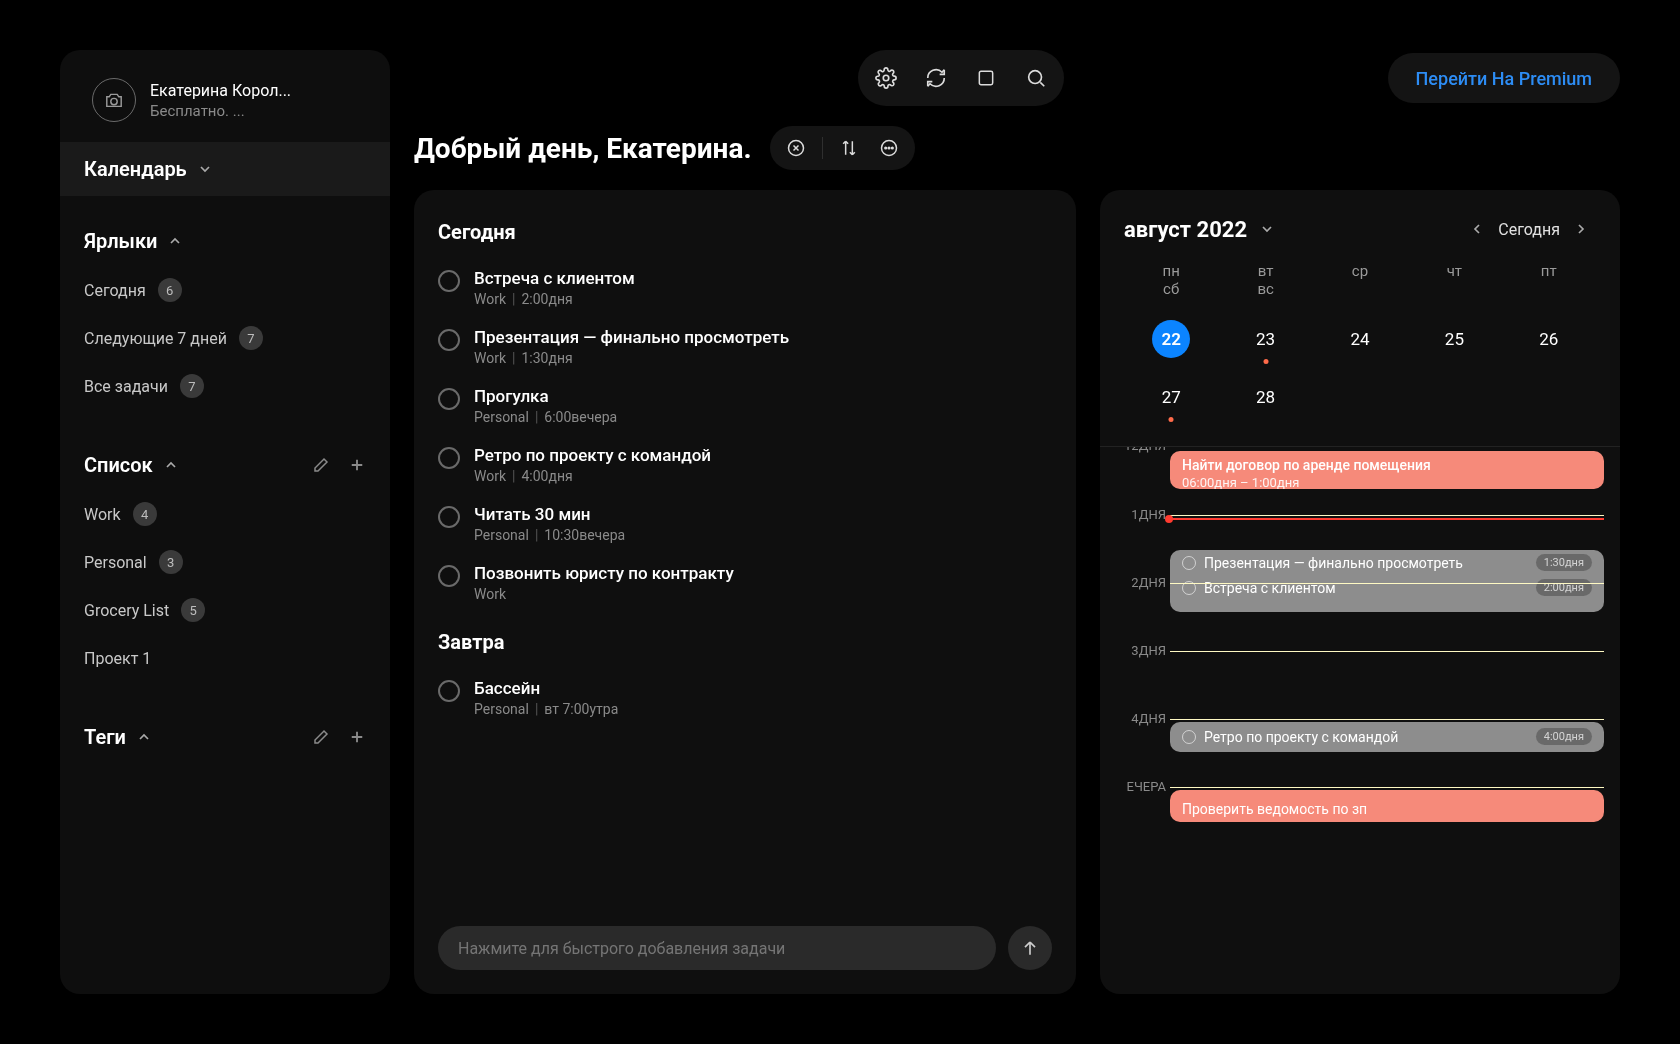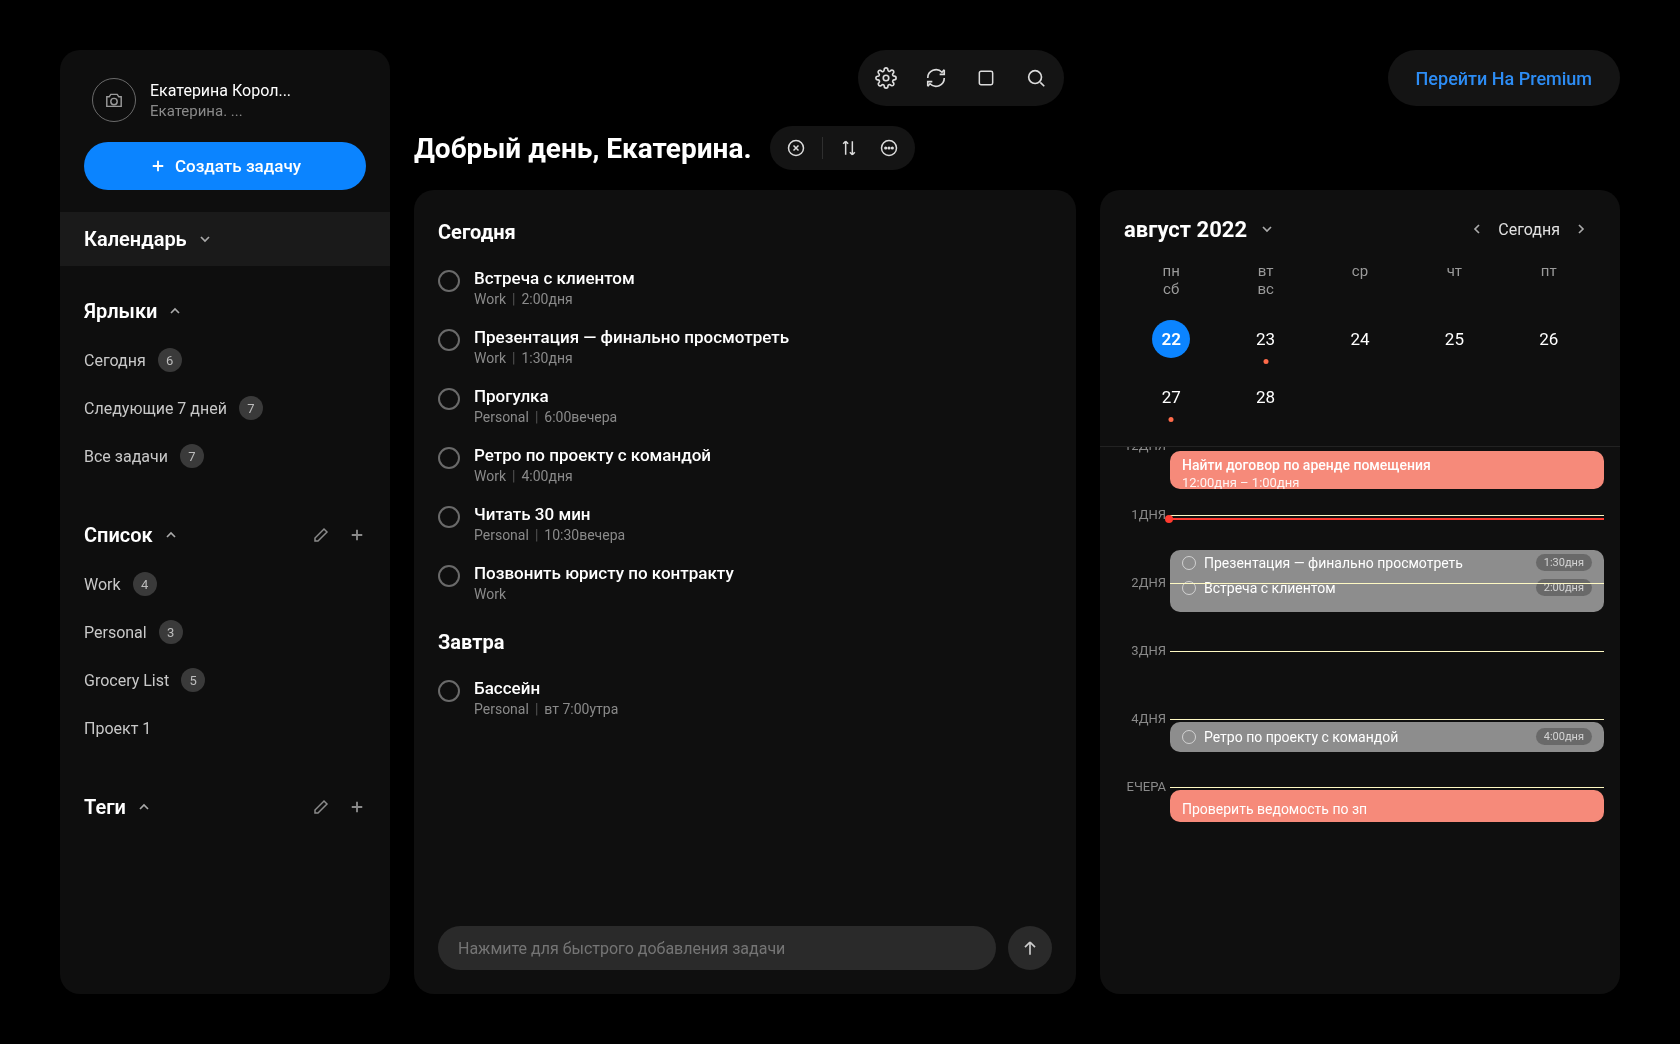--- a/index.html
+++ b/index.html
@@ -20,21 +20,21 @@
 .section-actions { margin-left: auto; display: flex; gap: 18px; color: #8a8a8a; }
 .nav-items { display: flex; flex-direction: column; gap: 4px; padding-bottom: 12px; }
 .nav-item { display: flex; align-items: center; gap: 12px; height: 44px; font-size: 16px; color: #c8c8c8; cursor: pointer; }
 .badge { background: #3a3a3a; color: #bdbdbd; border-radius: 12px; min-width: 24px; height: 24px; font-size: 13px; display: inline-flex; align-items: center; justify-content: center; padding: 0 8px; }
 .divider { height: 18px; }
 
 .main { flex: 1; display: flex; flex-direction: column; gap: 20px; }
 .topbar { display: flex; align-items: center; justify-content: space-between; height: 56px; }
 .action-group { display: flex; align-items: center; gap: 6px; background: #141414; border-radius: 28px; padding: 6px; margin-left: 120px; }
 .icon-btn { width: 44px; height: 44px; border-radius: 22px; display: flex; align-items: center; justify-content: center; color: #dcdcdc; cursor: pointer; }
-.premium-btn { background: #141414; color: #2d8df5; border: none; border-radius: 28px; height: 56px; padding: 0 28px; font-size: 18px; font-weight: 500; cursor: pointer; }
+.premium-btn { background: #141414; color: #2d8df5; border: none; border-radius: 28px; height: 50px; padding: 0 28px; font-size: 18px; font-weight: 500; cursor: pointer; }
 
 .greeting-row { display: flex; align-items: center; gap: 18px; }
 .greeting { font-size: 28px; font-weight: 700; }
 .greeting-actions { display: flex; align-items: center; gap: 4px; background: #141414; border-radius: 24px; padding: 4px 8px; }
 .g-sep { width: 1px; height: 22px; background: #2f2f2f; margin: 0 4px; }
 
 .content { display: flex; gap: 24px; flex: 1; min-height: 0; }
 .tasks-panel, .cal-panel { background: #0f0f0f; border-radius: 20px; padding: 24px 0; display: flex; flex-direction: column; position: relative; overflow: hidden; }
 .tasks-panel { flex: 1; min-width: 0; }
 .cal-panel { width: 520px; }
@@ -88,30 +88,24 @@
   <aside class="sidebar">
     <div class="profile">
       <div class="avatar">
         <svg width="20" height="16" viewBox="0 0 24 20" fill="none" stroke="currentColor" stroke-width="1.8">
             <path d="M3 6h3l2-3h8l2 3h3v12H3z"></path>
             <circle cx="12" cy="12" r="4"></circle>
           </svg>
       </div>
       <div class="profile-text">
         <span>Екатерина Корол...</span>
-        <span class="profile-plan">Екатерина. ...</span>
-      </div>
-    </div>
-
-    <button class="create-btn">
-      <svg width="18" height="18" viewBox="0 0 24 24" fill="none" stroke="currentColor" stroke-width="2.5">
-          <path d="M12 5v14M5 12h14"></path>
-        </svg>
-      <span>Создать задачу</span>
-    </button>
+        <span class="profile-plan">Бесплатно. ...</span>
+      </div>
+    </div>
+
 
     <div class="calendar-section">
       <div class="section-header">
         <span class="section-title cal">Календарь</span>
         <span class="chevron">
             <svg width="16" height="16" viewBox="0 0 24 24" fill="none" stroke="currentColor" stroke-width="2.5">
               <path d="M6 9l6 6 6-6"></path>
             </svg>
           </span>
       </div>
@@ -379,21 +373,21 @@
             <div class="date-cell"><span class="num">26</span></div>
             <div class="date-cell"><span class="num">27</span><span class="dot"></span></div>
             <div class="date-cell"><span class="num">28</span></div>
           </div>
 
         <div class="timeline">
           <div class="time-slot">
               <span class="time-label">12ДНЯ</span>
             <div class="event red" style="top:4px;height:38px">
               <span style="font-weight:500">Найти договор по аренде помещения</span>
-              <span style="font-size:13px;opacity:0.9">12:00дня – 1:00дня</span>
+              <span style="font-size:13px;opacity:0.9">06:00дня – 1:00дня</span>
             </div>
           </div>
           <div class="time-slot">
               <span class="time-label">1ДНЯ</span>
             <div class="now-line" style="top:2px"></div>
             <div class="event grey" style="top:34px;height:62px;padding-top:4px">
               <div class="ev-row">
                   <span class="ev-check"></span>
                   <span>Презентация — финально просмотреть</span>
                   <span class="ev-badge">1:30дня</span>

